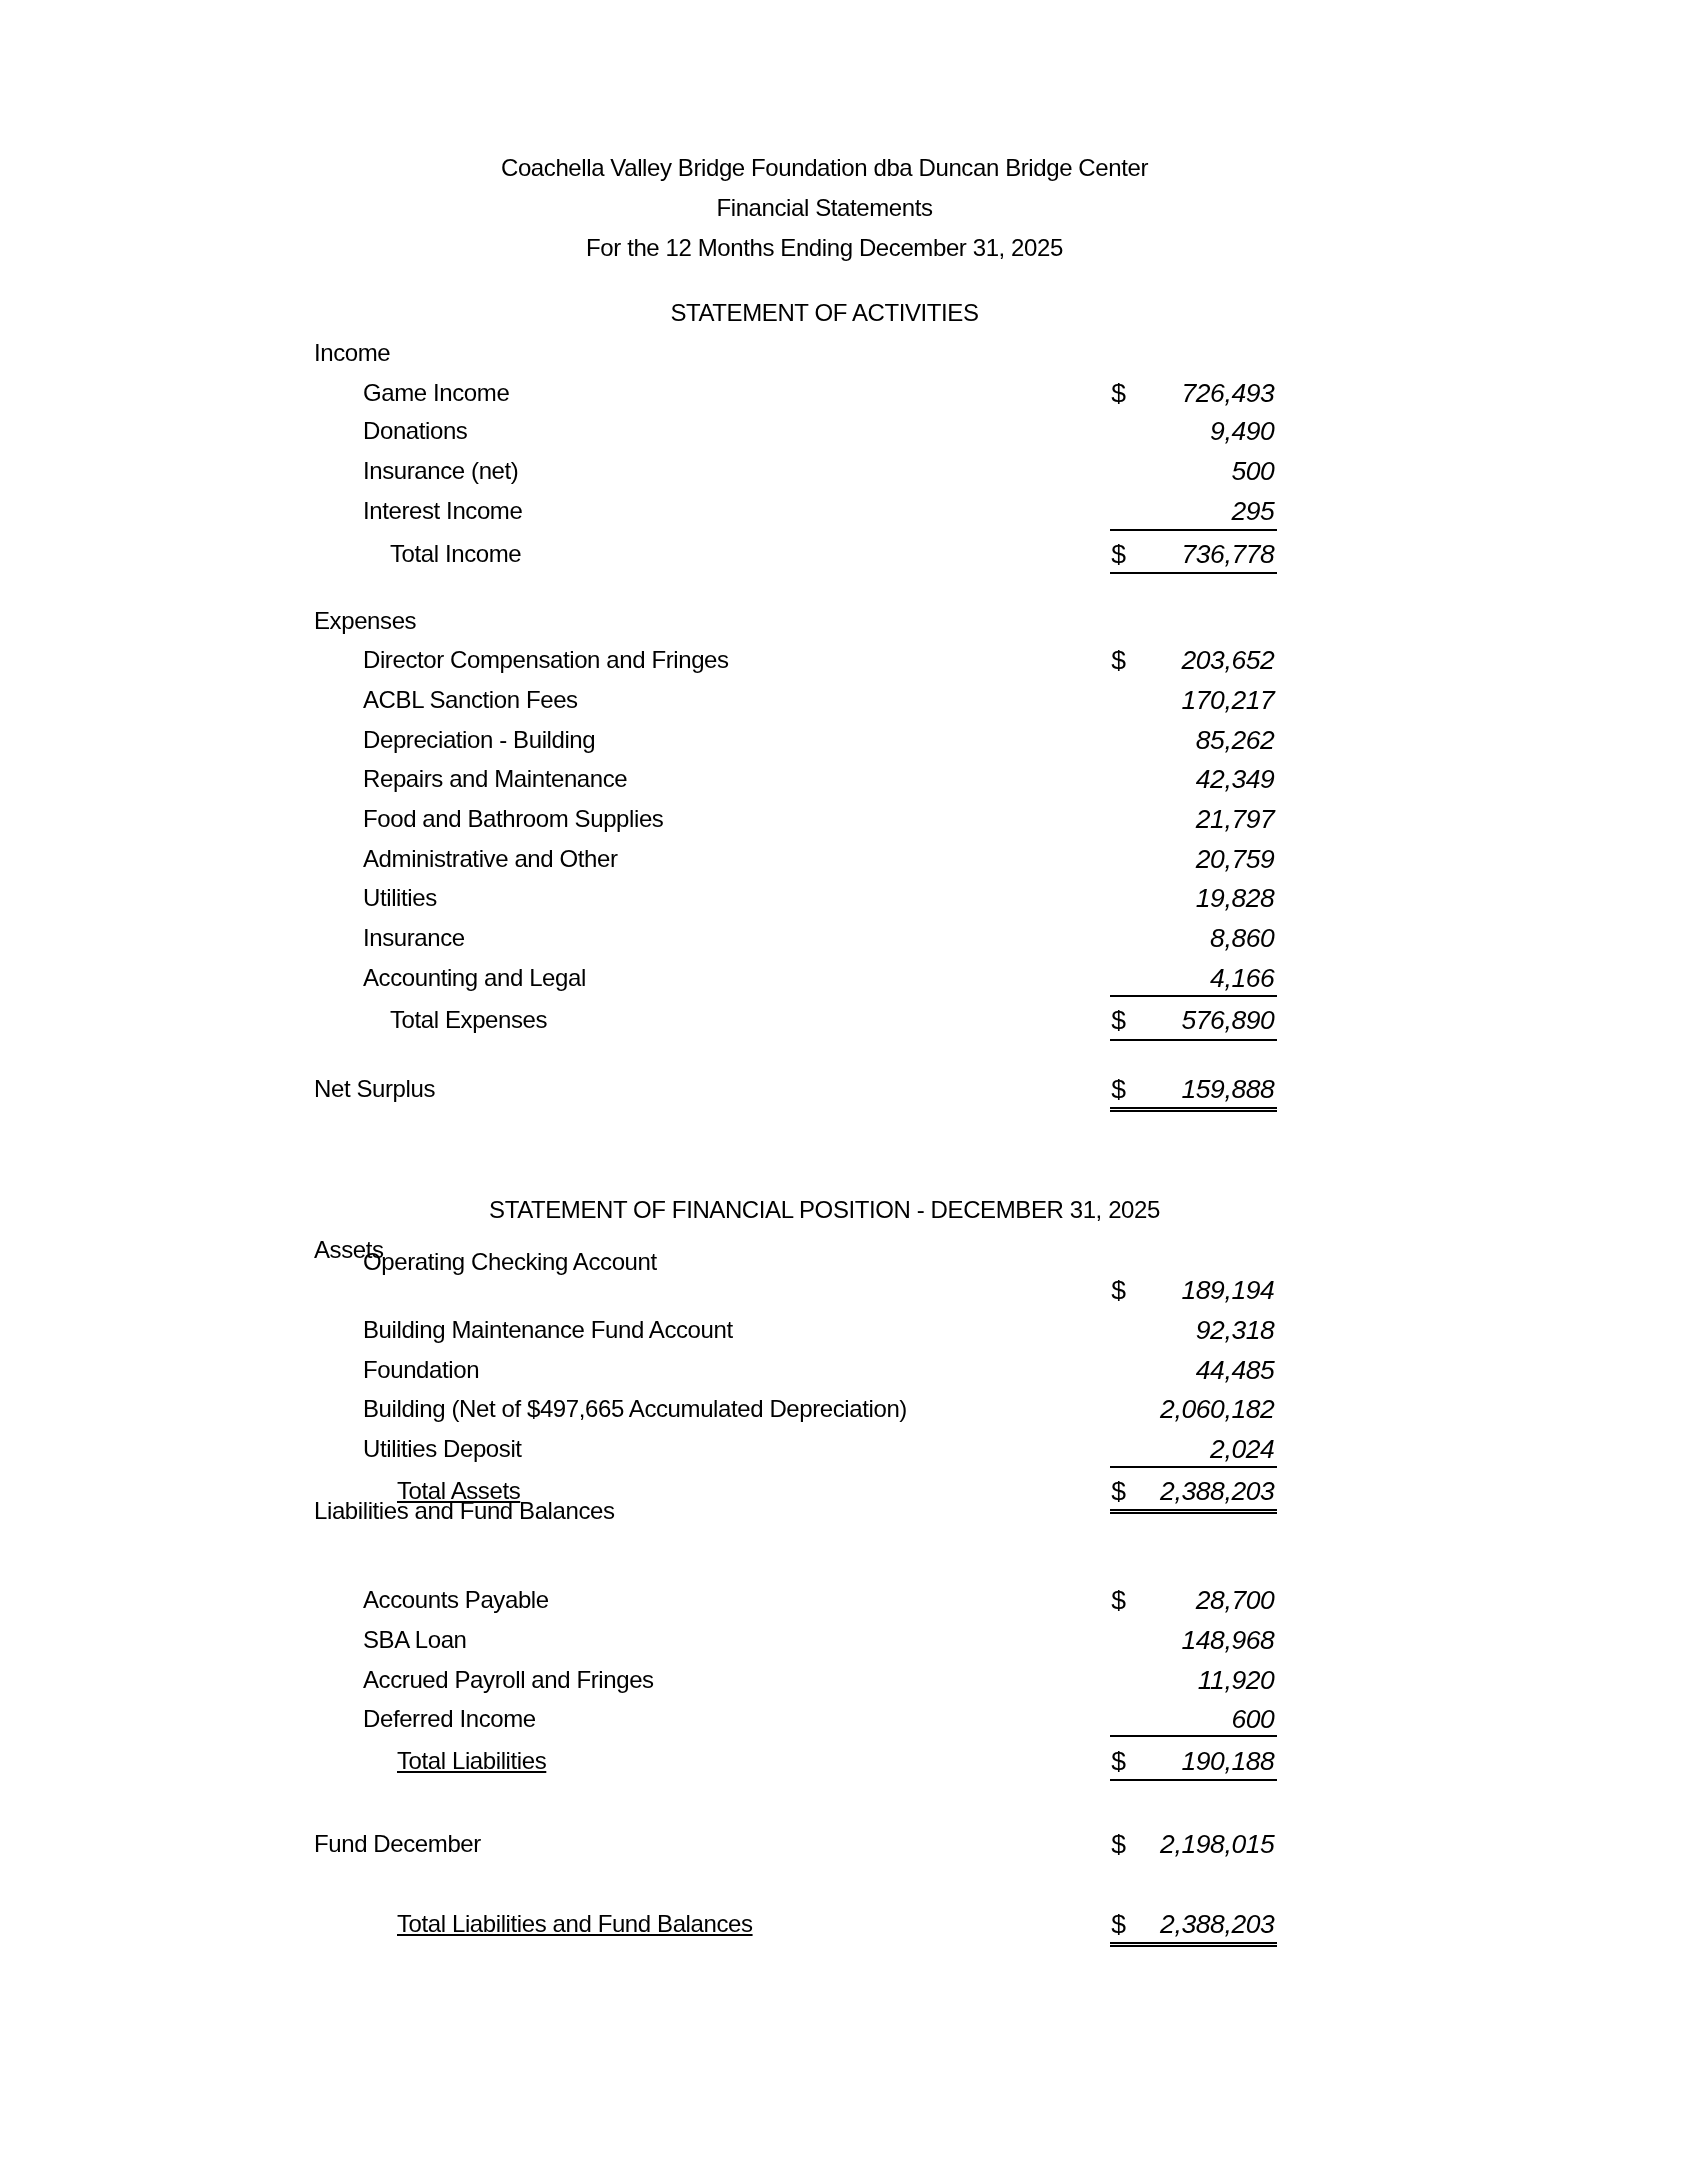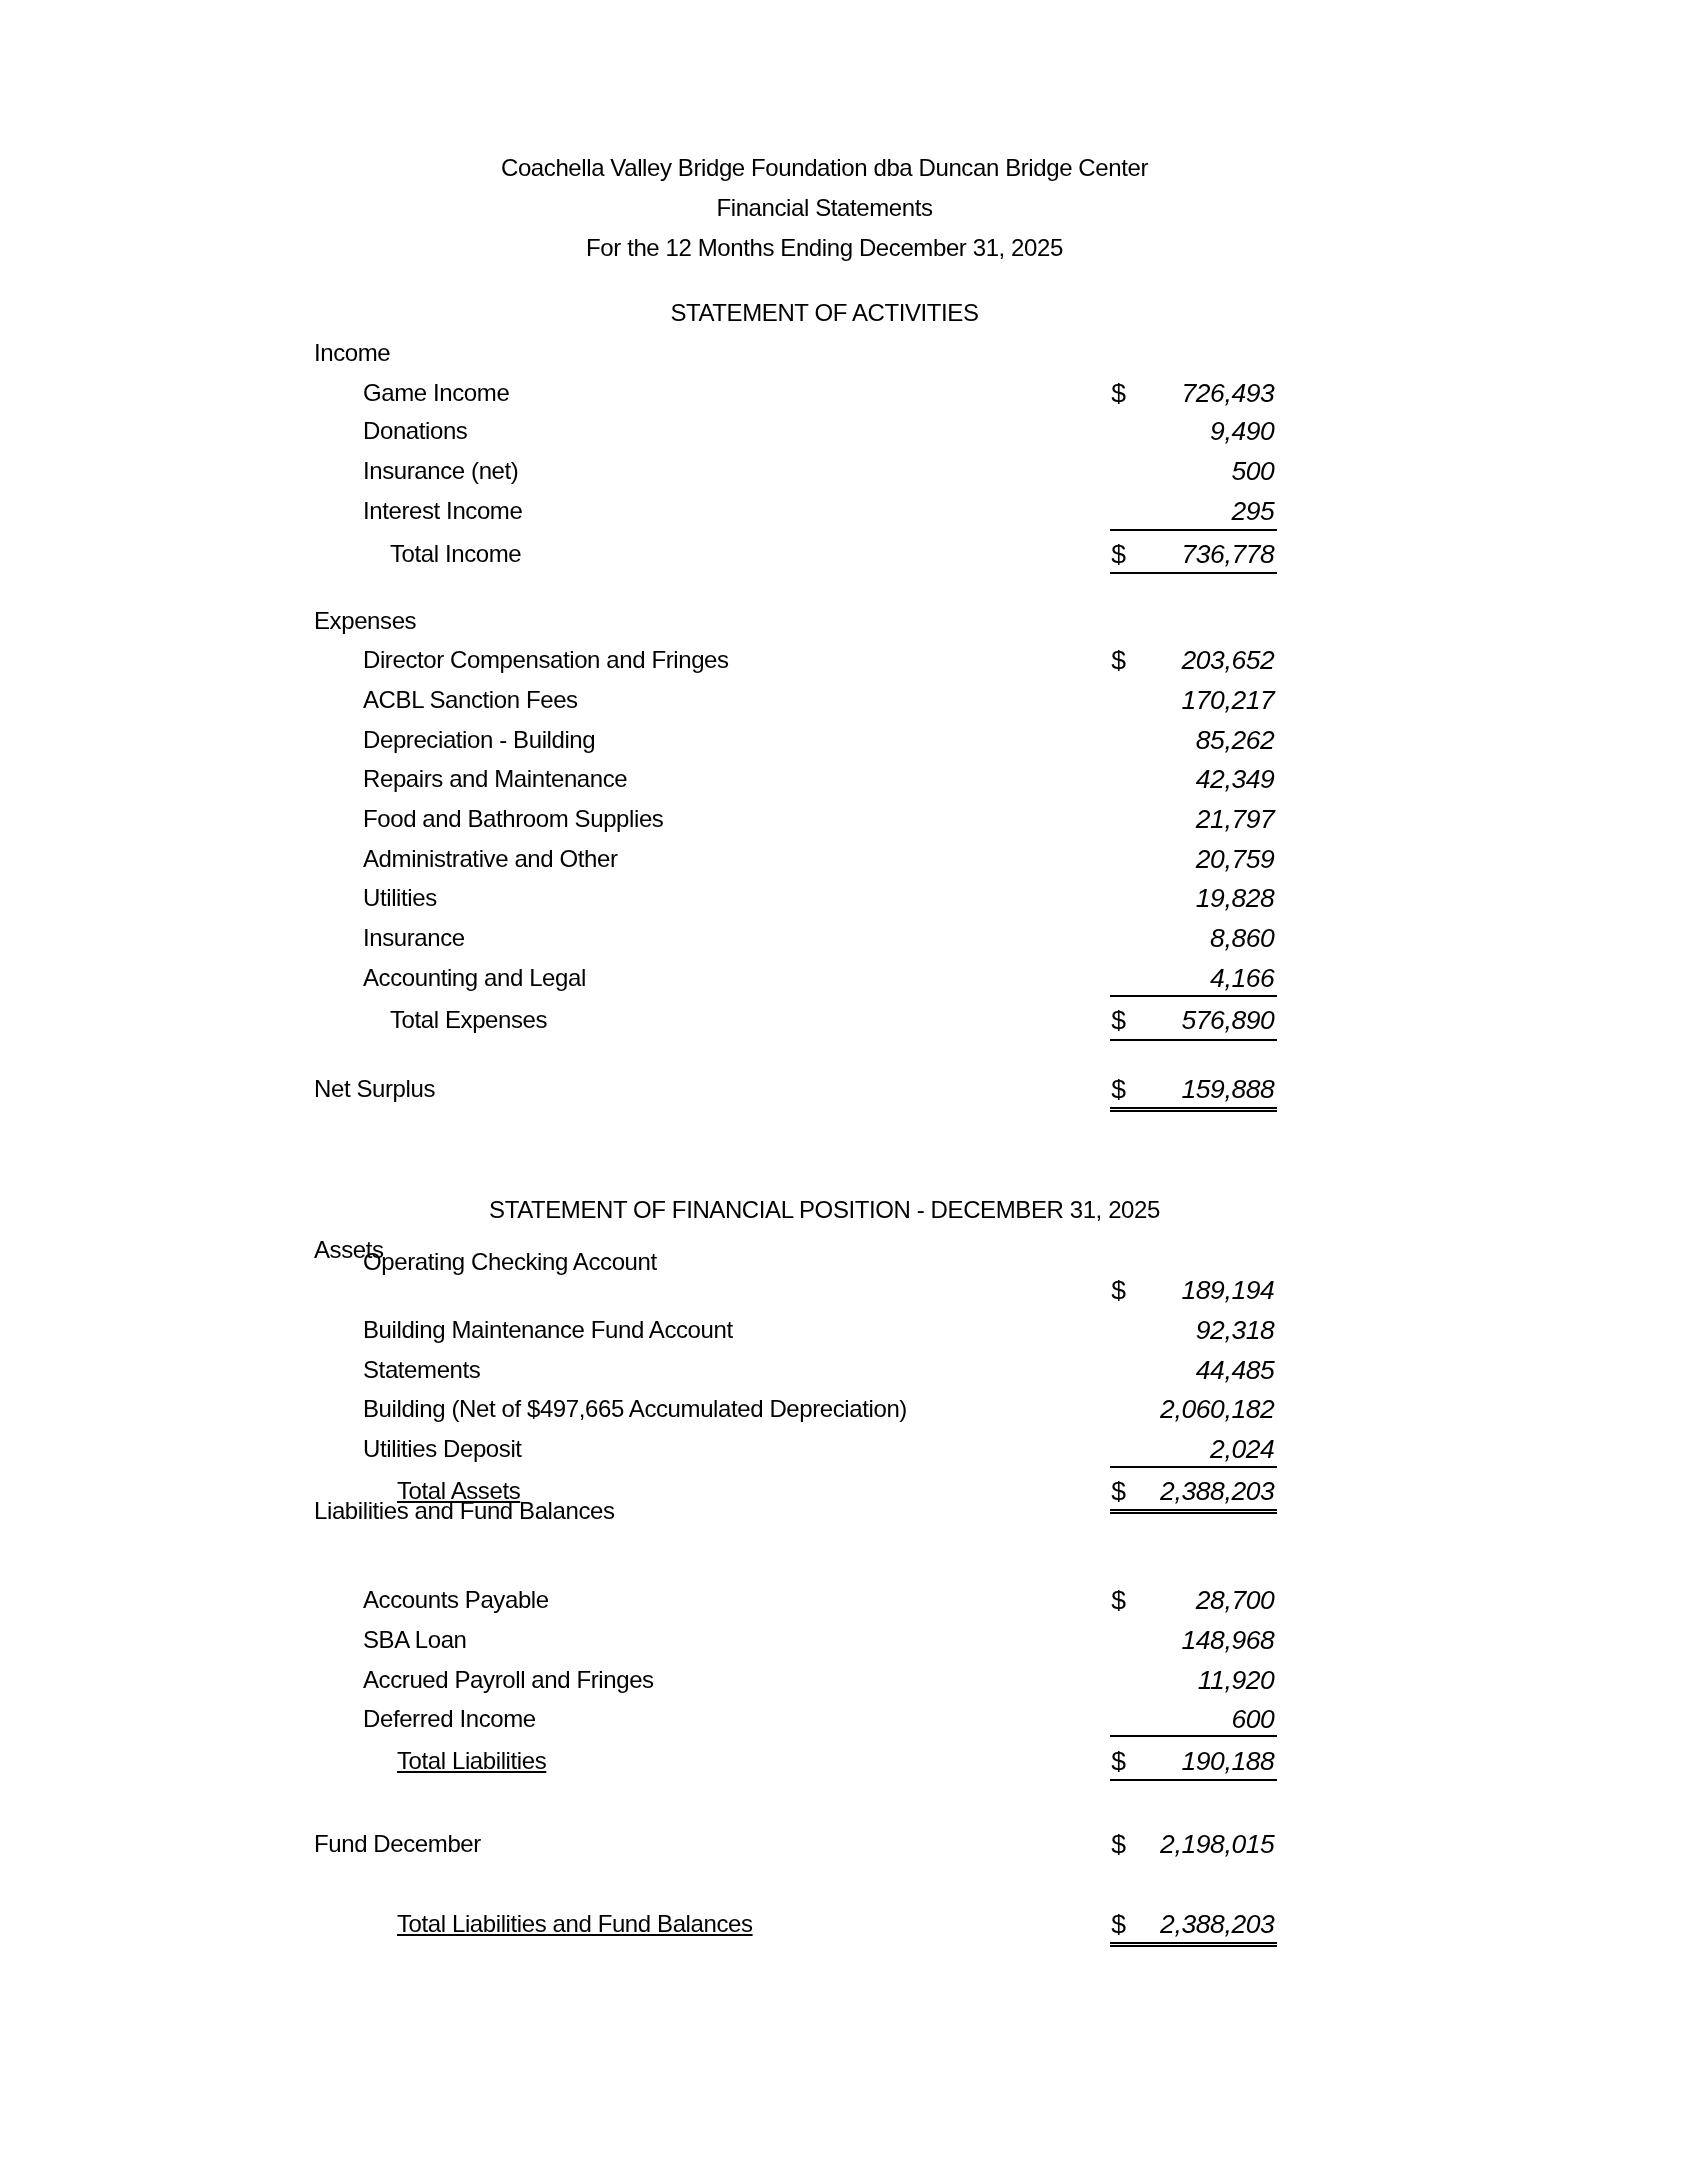--- a/index.html
+++ b/index.html
@@ -163,21 +163,21 @@
       </div>
     </div>
     <div>
       <div class="t lbl1" style="top:1330px">Building Maintenance Fund Account</div>
       <div class="amt" style="top:1330px">
         <span class="dol"></span>
         <span class="num">92,318</span>
       </div>
     </div>
     <div>
-      <div class="t lbl1" style="top:1370px">Statements</div>
+      <div class="t lbl1" style="top:1370px">Foundation</div>
       <div class="amt" style="top:1370px">
         <span class="dol"></span>
         <span class="num">44,485</span>
       </div>
     </div>
     <div>
       <div class="t lbl1" style="top:1409px">Building (Net of $497,665 Accumulated Depreciation)</div>
       <div class="amt" style="top:1409px">
         <span class="dol"></span>
         <span class="num">2,060,182</span>

